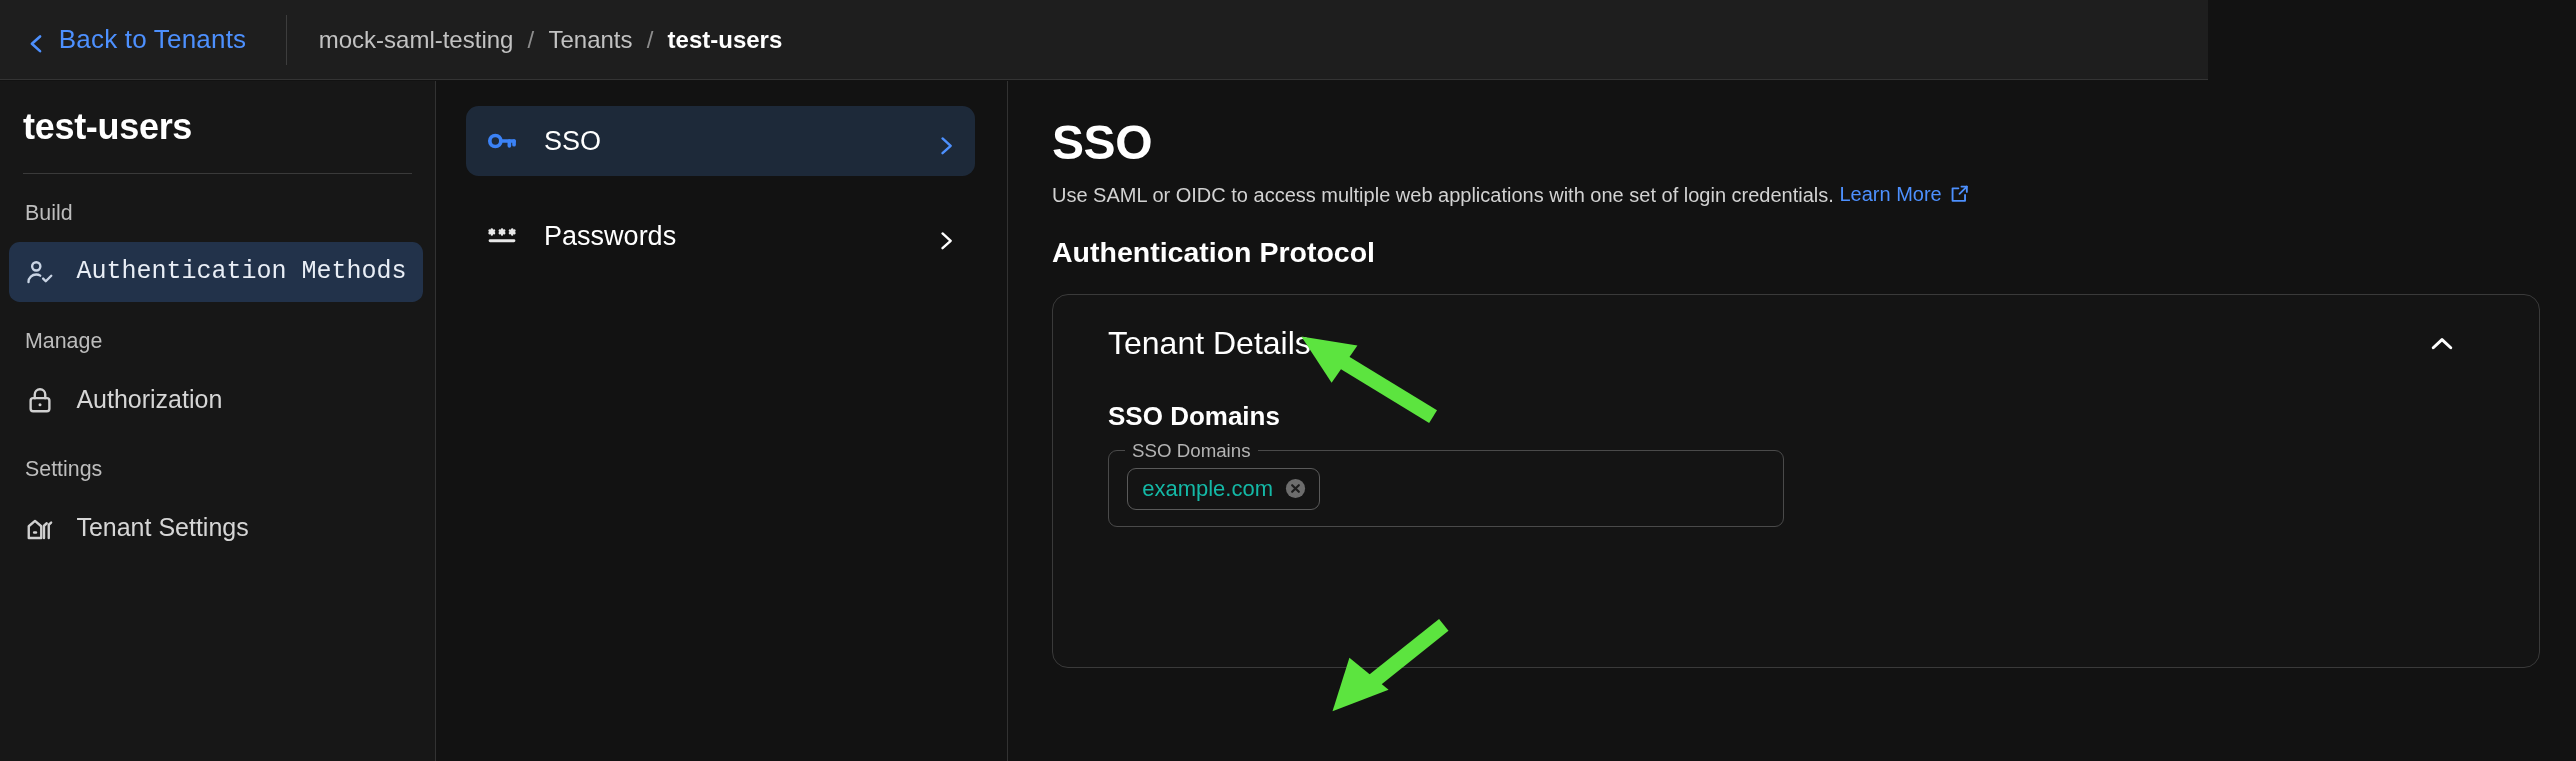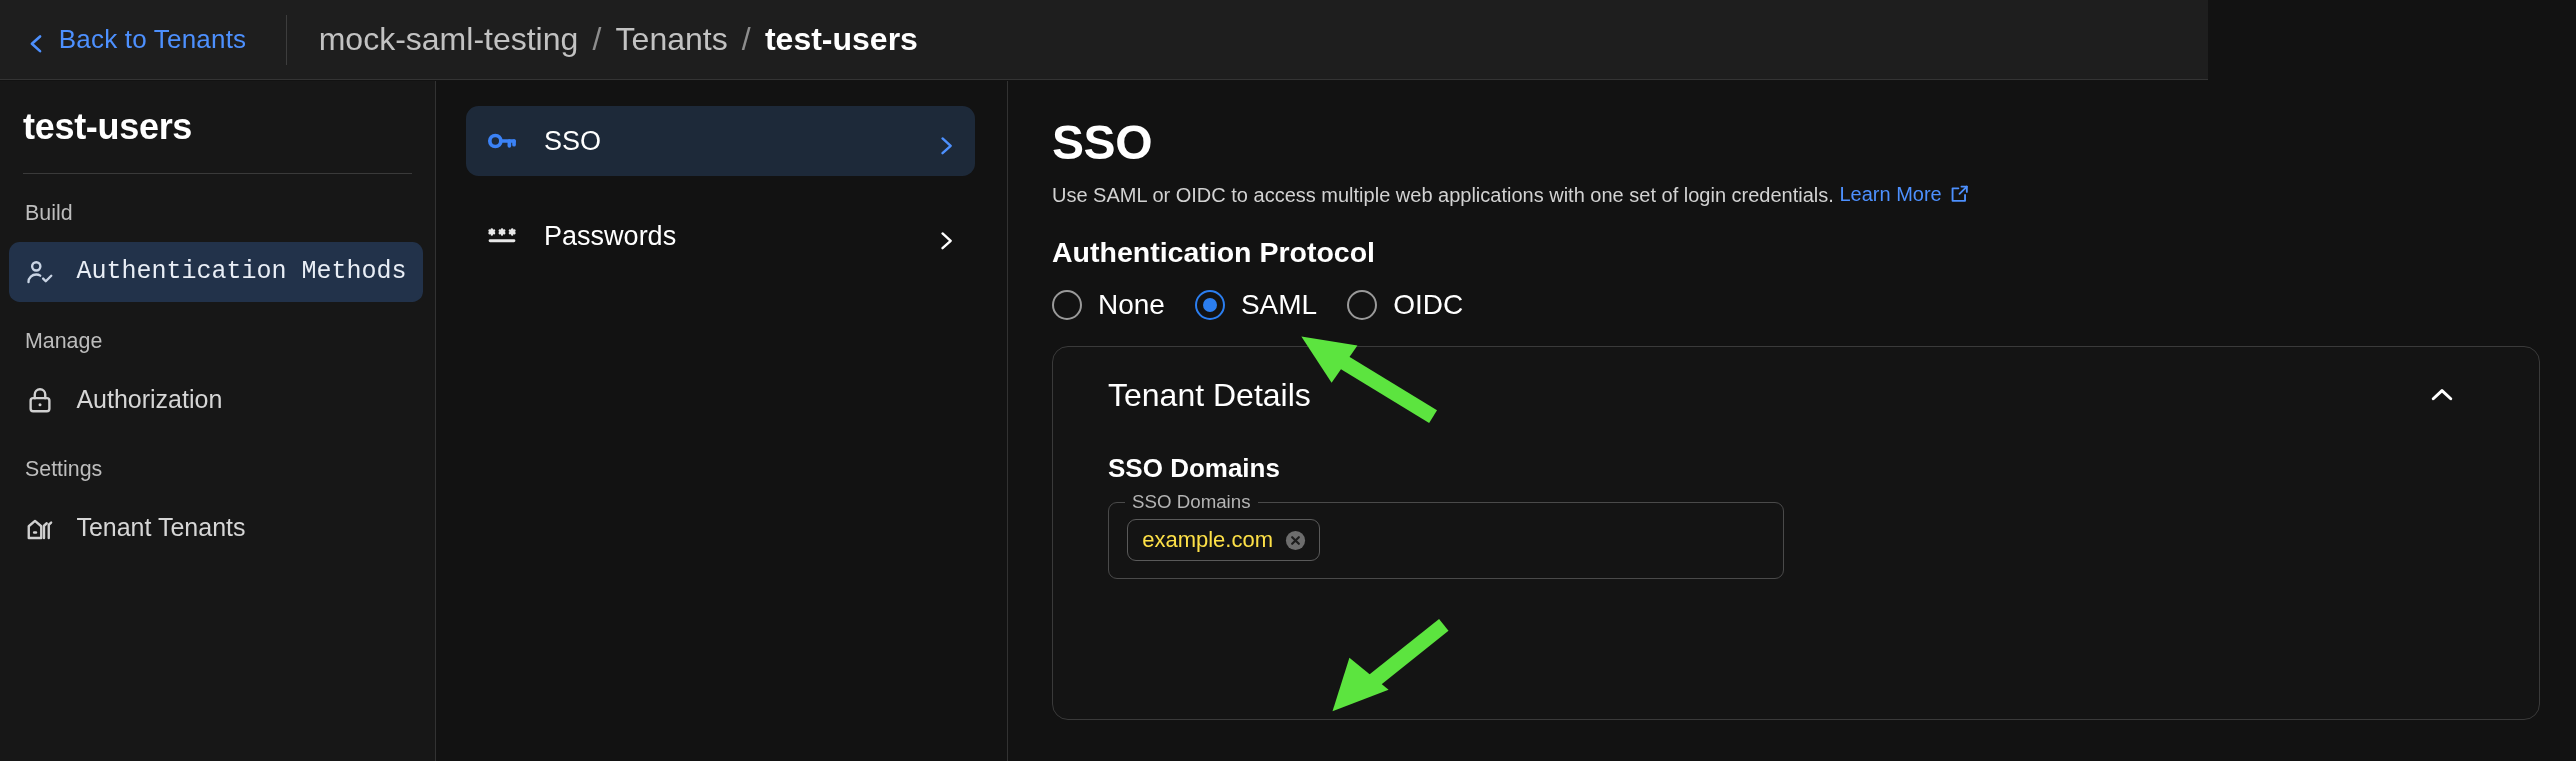--- a/index.html
+++ b/index.html
@@ -19,21 +19,21 @@
     display:flex; align-items:center;
   }
   .back-link {
     display:flex; align-items:center; gap:12.5px;
     margin-left:14.2px; padding:5.3px 12.5px;
     color:#4d90fe; font-size:26px; letter-spacing:0.2px;
     cursor:pointer; white-space:nowrap;
   }
   .back-chev { display:block; width:19.6px; height:19.6px; flex:none; }
   .vdiv { width:0.9px; height:50px; background:#3d3d3d; margin:0 32px 0 27px; }
-  .crumbs { display:flex; align-items:center; font-size:32px; white-space:nowrap; }
+  .crumbs { display:flex; align-items:center; font-size:24px; white-space:nowrap; }
   .crumb { color:#c2c2c2; cursor:pointer; }
   .crumb.current { color:#ffffff; font-weight:bold; cursor:default; }
   .crumb-sep { color:#8d8d8d; margin:0 14.2px; }
 
   
   .sidebar {
     position:absolute; left:0; top:81px; width:436px; height:681px;
     background:#171717; border-right:0.9px solid #323232;
   }
   .sb-title { color:#fff; font-size:36px; font-weight:bold; padding:25px 0 0 23px; letter-spacing:-0.3px; }
@@ -97,21 +97,21 @@
     border:0.9px solid #4a4a4a; border-radius:9px;
     display:flex; align-items:center; padding:0 18px;
   }
   .legend {
     position:absolute; top:-11.6px; left:16px; padding:0 7.1px;
     background:#141414; color:#b4b4b4; font-size:18.7px;
   }
   .chip {
     display:inline-flex; align-items:center; gap:10px;
     border:0.9px solid #5a5a5a; border-radius:9px;
-    padding:7.1px 10.7px 7.1px 14.2px; color:#fde047; font-size:22px;
+    padding:7.1px 10.7px 7.1px 14.2px; color:#14b8a6; font-size:22px;
     cursor:default;
   }
   .chip-x { width:25px; height:25px; display:block; cursor:pointer; flex:none; }
 
   
   .anno { position:absolute; left:0; top:0; width:2576px; height:762px; pointer-events:none; }
 </style>
 </head>
 <body>
 
@@ -167,21 +167,21 @@
     <div class="sb-group">Settings</div>
     <div class="sb-item">
       <span class="sb-ico">
         <svg viewBox="0 0 24 24" width="30" height="30" fill="none" stroke="#d0d0d0" stroke-width="1.9" stroke-linecap="round" stroke-linejoin="round">
           <path d="M3 20V10.6L8 6.3l5 4.3V20z"></path>
             <path d="M7.3 15.6h1.5"></path>
             <path d="M15.2 20V10.2l2.2-2"></path>
             <path d="M19 20V9.4l1.9-1.7"></path>
         </svg>
       </span>
-      <span>Tenant Tenants</span>
+      <span>Tenant Settings</span>
     </div>
   </div>
 
   <div class="midnav">
     <div class="nav-item active">
       <span class="nav-ico">
         <svg viewBox="0 0 24 24" width="34" height="34" fill="none" stroke="#3b82f6" stroke-width="2.6" stroke-linecap="round" stroke-linejoin="round">
           <circle cx="7.3" cy="12" r="3.9"></circle>
             <path d="M11.2 12h9.3"></path>
             <path d="M17.2 12v3.4"></path>
@@ -228,34 +228,20 @@
         <span>Learn More</span><span class="ext-ico"><svg viewBox="0 0 24 24" width="21.4" height="21.4" fill="none" stroke="#4d90fe" stroke-width="2.1" stroke-linecap="round" stroke-linejoin="round">
               <path d="M18 13.5V20H4V6h6.5"></path>
               <polyline points="14,4 20,4 20,10"></polyline>
               <path d="M20 4l-8.2 8.2"></path>
             </svg></span>
       </span>
     </div>
 
     <div class="h2">Authentication Protocol</div>
 
-    <div class="radios">
-      <div class="radio">
-        <span class="rdot"></span>
-        <span class="rlbl">None</span>
-      </div>
-      <div class="radio sel">
-        <span class="rdot"></span>
-        <span class="rlbl">SAML</span>
-      </div>
-      <div class="radio">
-        <span class="rdot"></span>
-        <span class="rlbl">OIDC</span>
-      </div>
-    </div>
 
     <div class="card">
       <div class="card-head">
         <span class="card-title">Tenant Details</span>
         <span class="collapse-ico">
           <svg viewBox="0 0 24 24" width="30" height="30" fill="none" stroke="#ffffff" stroke-width="2.4" stroke-linecap="round" stroke-linejoin="round">
               <polyline points="5,15 12,8.5 19,15"></polyline>
             </svg>
         </span>
       </div>

